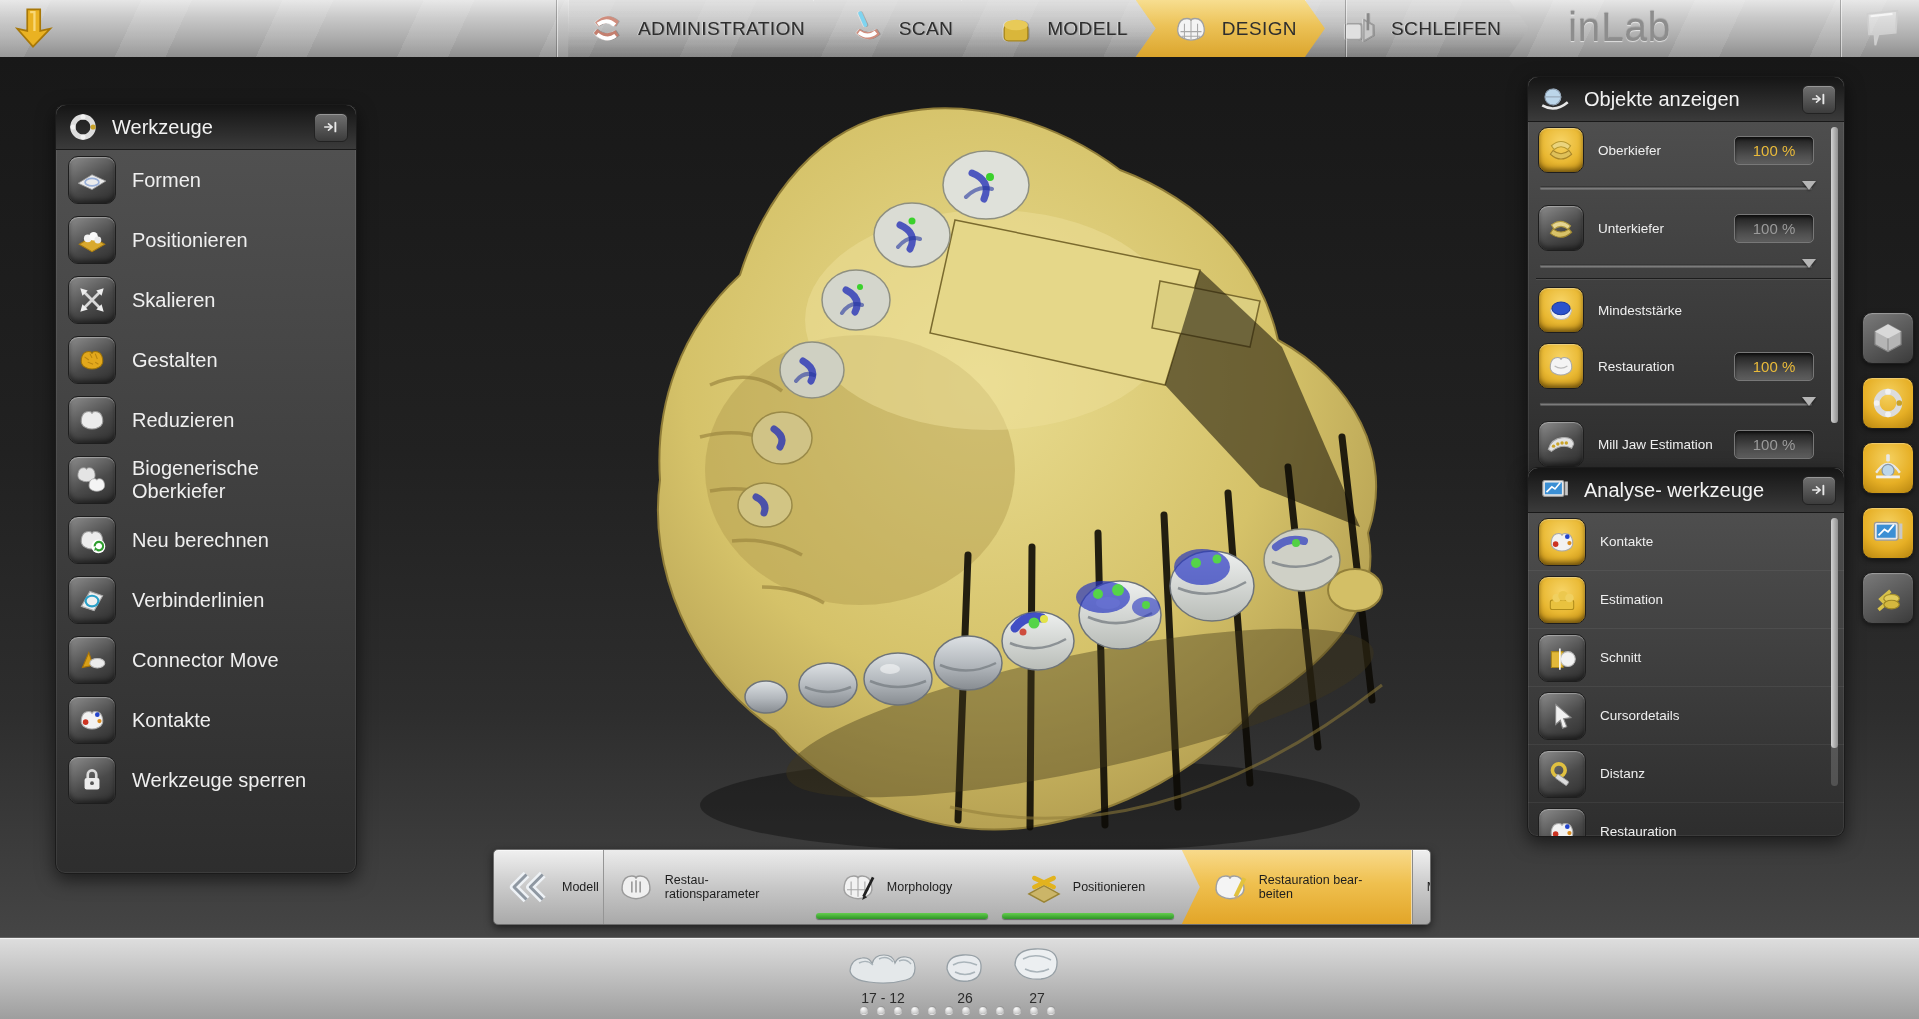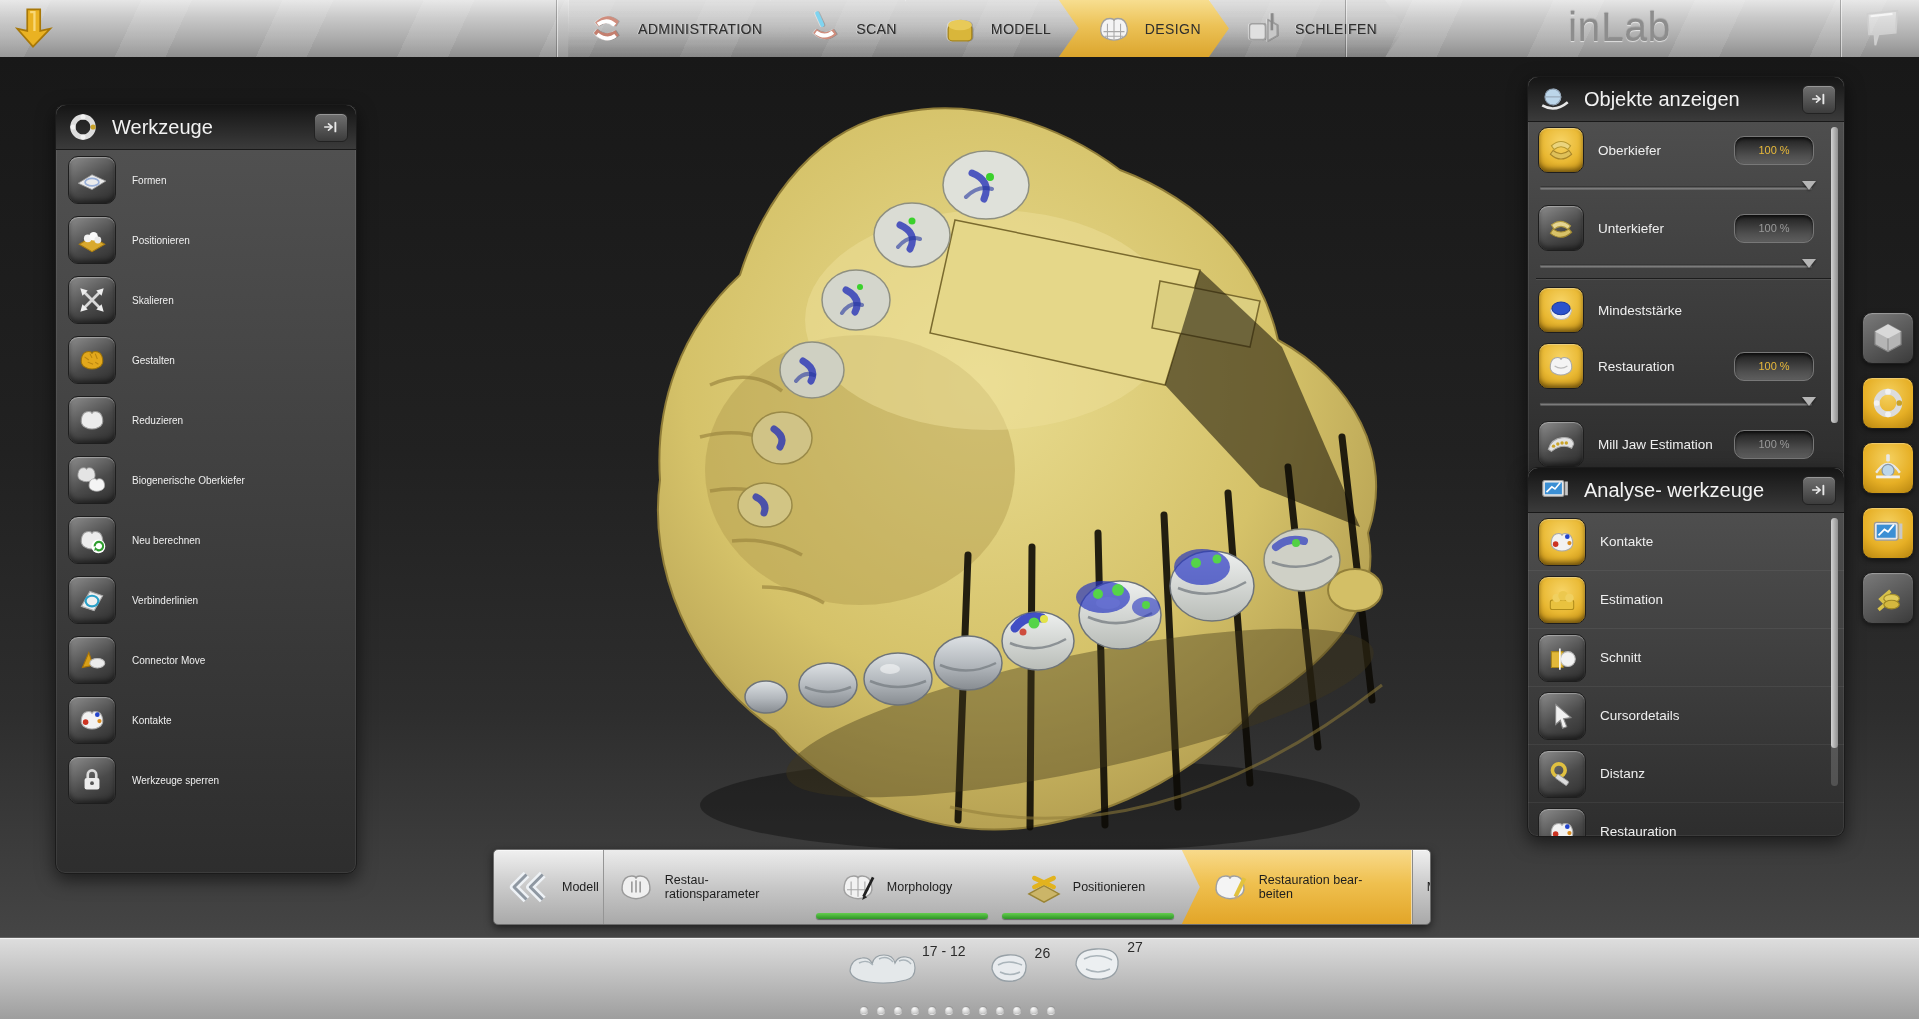--- a/index.html
+++ b/index.html
@@ -20,21 +20,21 @@
         text-shadow:0 1px 1px rgba(255,255,255,.65),0 -1px 1px rgba(0,0,0,.18)}
   #bubble-btn{position:absolute;left:1851px;top:3px;width:58px;height:50px;cursor:pointer}
   #bubble-btn svg{width:56px;height:50px}
   #tabs{position:absolute;left:568px;top:0;height:57px;display:flex}
   .tab{height:57px;display:flex;align-items:center;gap:10px;padding:0 28px 0 34px;margin-left:-20px;cursor:pointer;
     clip-path:polygon(0 0,calc(100% - 20px) 0,100% 50%,calc(100% - 20px) 100%,0 100%,20px 50%);
     background:linear-gradient(180deg,rgba(255,255,255,.28),rgba(255,255,255,.04) 55%,rgba(0,0,0,.10));
     filter:drop-shadow(-1px 0 0 rgba(255,255,255,.45)) drop-shadow(1px 0 0 rgba(80,80,80,.45))}
   .tab.first{margin-left:0;padding-left:18px;clip-path:polygon(0 0,calc(100% - 20px) 0,100% 50%,calc(100% - 20px) 100%,0 100%)}
   .tab.active{background:linear-gradient(180deg,#f7de90 0%,#ecc257 45%,#dba52d 100%)}
-  .tab-label{font-size:14px;color:#2e2e2e;letter-spacing:.4px;white-space:nowrap}
+  .tab-label{font-size:19px;color:#2e2e2e;letter-spacing:.4px;white-space:nowrap}
   .tab .icon svg{width:42px;height:42px}
 
   
   #stage{position:absolute;left:0;top:57px;width:1919px;height:880px;
     background:linear-gradient(180deg,#181818 0%,#212121 45%,#2d2d2d 74%,#454545 100%)}
   #model-viewport{position:absolute;left:560px;top:28px;width:880px;height:790px;cursor:grab}
 
   
   .panel{position:absolute;background:linear-gradient(180deg,rgba(84,84,84,.97),rgba(45,45,45,.97));
     border:1px solid #1b1b1b;border-radius:10px;
@@ -49,30 +49,30 @@
   .dock-btn svg{width:20px;height:20px}
   .tile{width:46px;height:46px;border-radius:10px;flex:0 0 auto;
     background:linear-gradient(150deg,#8d8d8d,#4a4a4a 55%,#2f2f2f);border:1px solid #1e1e1e;
     box-shadow:inset 0 1px 1px rgba(255,255,255,.35),inset 0 -3px 5px rgba(0,0,0,.45);
     display:flex;align-items:center;justify-content:center}
   .tile svg{width:34px;height:34px}
   .tile.gold{background:radial-gradient(circle at 50% 32%,#f7d466 0%,#e9b832 55%,#bf890f 100%)}
 
   #tools-panel{left:55px;top:47px;width:300px;height:768px}
   .tool-row{display:flex;align-items:center;gap:16px;padding:0 12px;height:60px;cursor:pointer}
-  .tool-label{color:#efefef;font-size:10px}
+  .tool-label{color:#efefef;font-size:20px}
 
   #objects-panel{left:1527px;top:19px;width:316px;padding-bottom:8px}
   .obj-row{display:flex;align-items:center;gap:14px;padding:5px 30px 5px 10px;cursor:pointer}
   .obj-row .tile{width:44px;height:44px}
   .obj-label{flex:1;color:#efefef;font-size:13.5px}
-  .chip{width:78px;height:27px;border-radius:10px;flex:0 0 auto;cursor:pointer;
+  .chip{width:78px;height:27px;border-radius:5px;flex:0 0 auto;cursor:pointer;
     background:linear-gradient(180deg,#1f1f1f,#4f4f4f 70%,#5e5e5e);border:1px solid #787878;
     box-shadow:inset 0 2px 3px rgba(0,0,0,.6);display:flex;align-items:center;justify-content:center;
-    font-size:11px;color:#9a9a9a}
+    font-size:15px;color:#9a9a9a}
   .chip.on{color:#e9ba3a}
   .slider{height:18px;margin:0 32px 4px 12px;position:relative;cursor:pointer}
   .slider .track{position:absolute;left:0;right:0;top:8px;height:3px;border-radius:2px;
     background:linear-gradient(180deg,#262626,#8d8d8d);box-shadow:0 1px 0 rgba(255,255,255,.18)}
   .slider .thumb{position:absolute;right:-4px;top:3px;width:0;height:0;
     border-left:7px solid transparent;border-right:7px solid transparent;border-top:9px solid #b5b5b5;
     filter:drop-shadow(0 1px 1px rgba(0,0,0,.6))}
   .hdivider{height:1px;background:rgba(0,0,0,.55);box-shadow:0 1px 0 rgba(255,255,255,.09);margin:3px 8px}
   .vscroll{position:absolute;right:6px;width:7px;border-radius:4px;background:rgba(255,255,255,.16);cursor:pointer}
   .vthumb{position:absolute;left:0;right:0;border-radius:4px;background:linear-gradient(90deg,#d4d4d4,#8f8f8f)}
@@ -113,21 +113,21 @@
   .wf-step .icon svg{width:44px;height:44px}
   .arr svg{width:50px;height:40px}
   .progress{position:absolute;left:6px;right:26px;bottom:5px;height:6px;border-radius:3px;
     background:linear-gradient(180deg,#64ce4e,#2e9427);box-shadow:0 1px 1px rgba(0,0,0,.4)}
 
   
   #bottombar{position:absolute;left:0;top:937px;width:1919px;height:82px;
     background:linear-gradient(180deg,#dedede 0%,#c3c3c3 42%,#9d9d9d 100%);
     border-top:1px solid #646464;box-shadow:inset 0 1px 0 rgba(255,255,255,.6)}
   #teeth{position:absolute;left:845px;top:1px;display:flex;align-items:flex-end;gap:20px}
-  .tooth-thumb{display:flex;align-items:flex-start;gap:1px;cursor:pointer}
+  .tooth-thumb{display:flex;flex-direction:column;align-items:center;gap:1px;cursor:pointer}
   .tooth-label{font-size:14px;color:#2b2b2b}
   #dots{position:absolute;left:860px;top:68px;display:flex;gap:9px}
   .dot{width:8px;height:8px;border-radius:50%;cursor:pointer;
     background:radial-gradient(circle at 35% 30%,#fff,#b2b2b2);
     box-shadow:inset 0 1px 1px rgba(0,0,0,.38),0 1px 0 rgba(255,255,255,.75)}
 </style>
 </head>
 <body>
 
 <div id="topbar">

